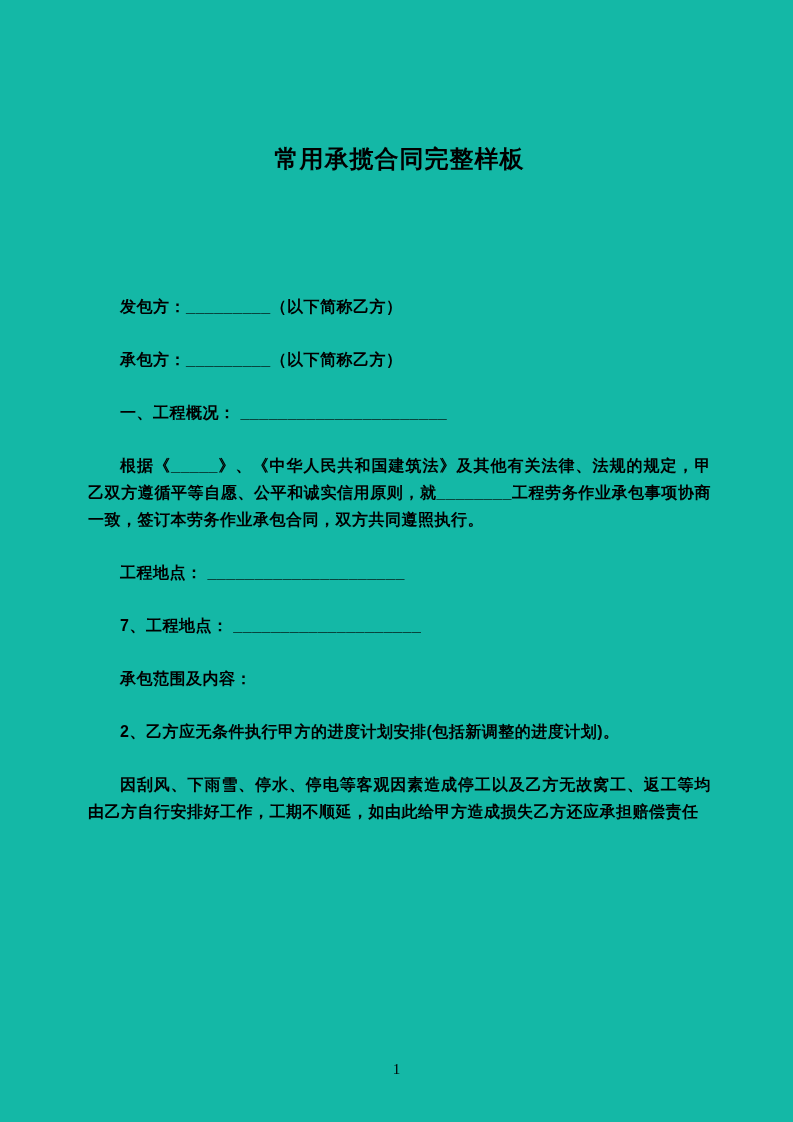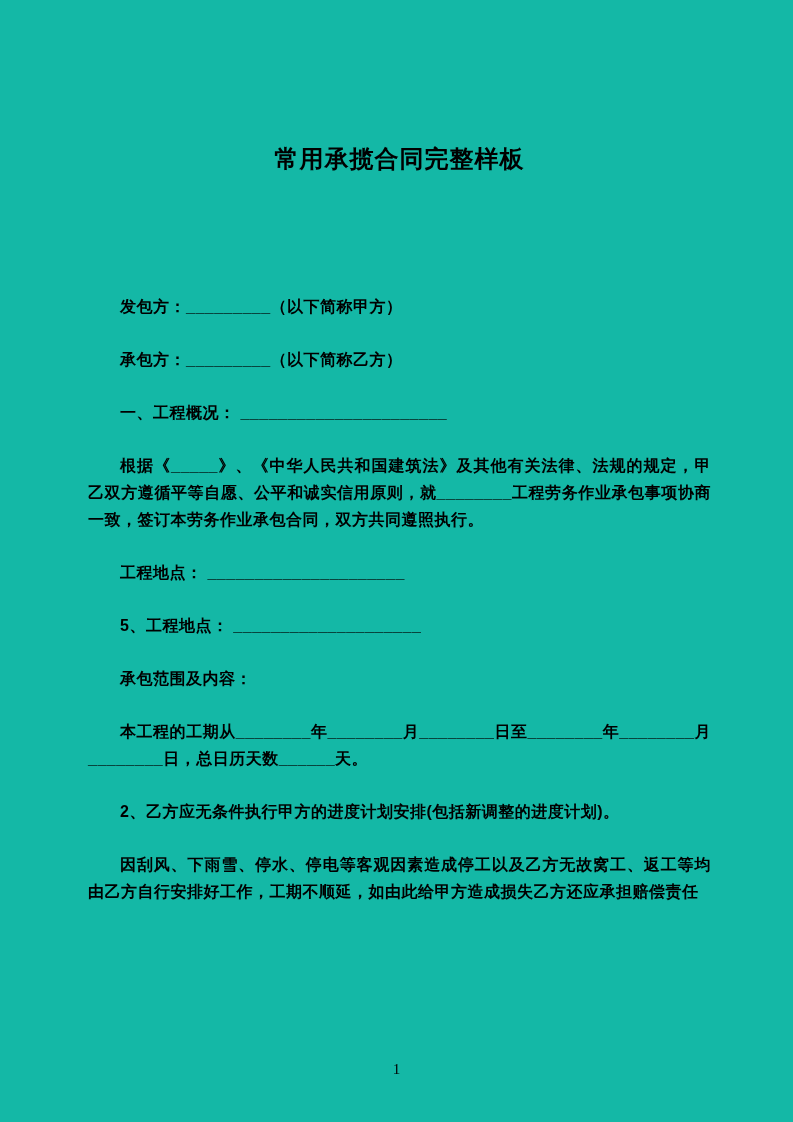--- a/index.html
+++ b/index.html
@@ -51,37 +51,36 @@
   }
 </style>
 </head>
 <body>
 
 <div class="page">
 
   <h1 class="doc-title">常用承揽合同完整样板</h1>
 
   <div class="doc-body">
-    <p>发包方：_________（以下简称甲方）</p>
+    <p>发包方：_________（以下简称乙方）</p>
 
     <p>承包方：_________（以下简称乙方）</p>
 
     <p>一、工程概况： ______________________</p>
 
     <p>根据《_____》、《中华人民共和国建筑法》及其他有关法律、法规的规定，甲乙双方遵循平等自愿、公平和诚实信用原则，就________工程劳务作业承包事项协商一致，签订本劳务作业承包合同，双方共同遵照执行。</p>
 
     <p>工程地点： _____________________</p>
 
-    <p>5、工程地点： ____________________</p>
+    <p>7、工程地点： ____________________</p>
 
 
     <p>承包范围及内容：</p>
 
 
-    <p>本工程的工期从________年________月________日至________年________月________日，总日历天数______天。</p>
 
     <p>2、乙方应无条件执行甲方的进度计划安排(包括新调整的进度计划)。</p>
 
     <p>因刮风、下雨雪、停水、停电等客观因素造成停工以及乙方无故窝工、返工等均由乙方自行安排好工作，工期不顺延，如由此给甲方造成损失乙方还应承担赔偿责任</p>
   </div>
 
   <div class="page-number">1</div>
 
 </div>
 

